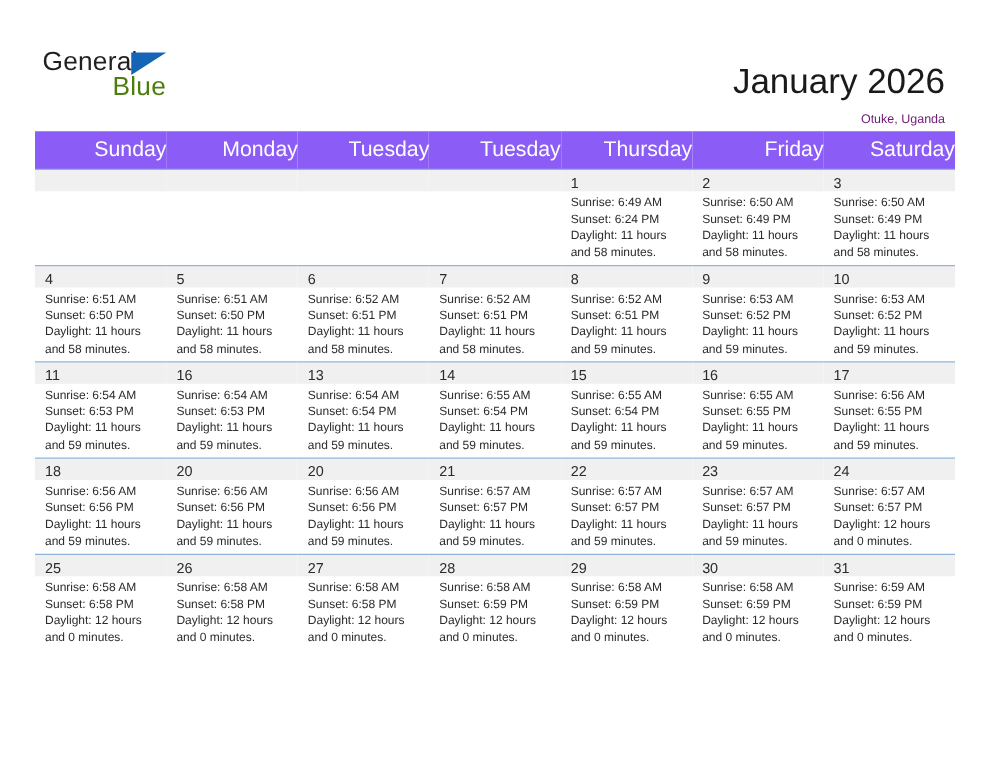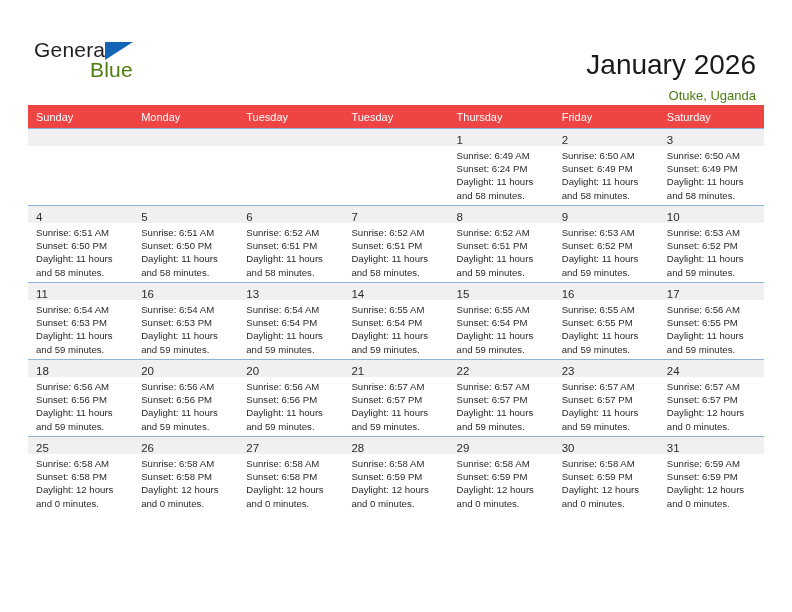--- a/index.html
+++ b/index.html
@@ -70,42 +70,42 @@
     text-align: right;
     margin-top: 16px;
   }
   .month-title {
     font-size: 28px;
     color: #1a1a1a;
     line-height: 34px;
     white-space: nowrap;
   }
   .location {
-    font-size: 13px;
-    color: #4d7c0f;
+    font-size: 10px;
+    color: #701a75;
     line-height: 18px;
     margin-top: 5px;
     white-space: nowrap;
   }
 
   
   .calendar {
     position: absolute;
     left: 28px;
     top: 105px;
     width: 736px;
     border-collapse: collapse;
     table-layout: fixed;
   }
   .calendar th {
-    background: #ef4444;
+    background: #8b5cf6;
     color: #ffffff;
-    font-size: 11px;
+    font-size: 17px;
     font-weight: normal;
-    text-align: left;
+    text-align: right;
     padding: 5px 0 5px 8px;
     height: 13px;
     border: none;
   }
   .calendar td {
     width: 105.14px;
     height: 76px;
     vertical-align: top;
     padding: 0;
     border-top: 1px solid #8fb4da;

